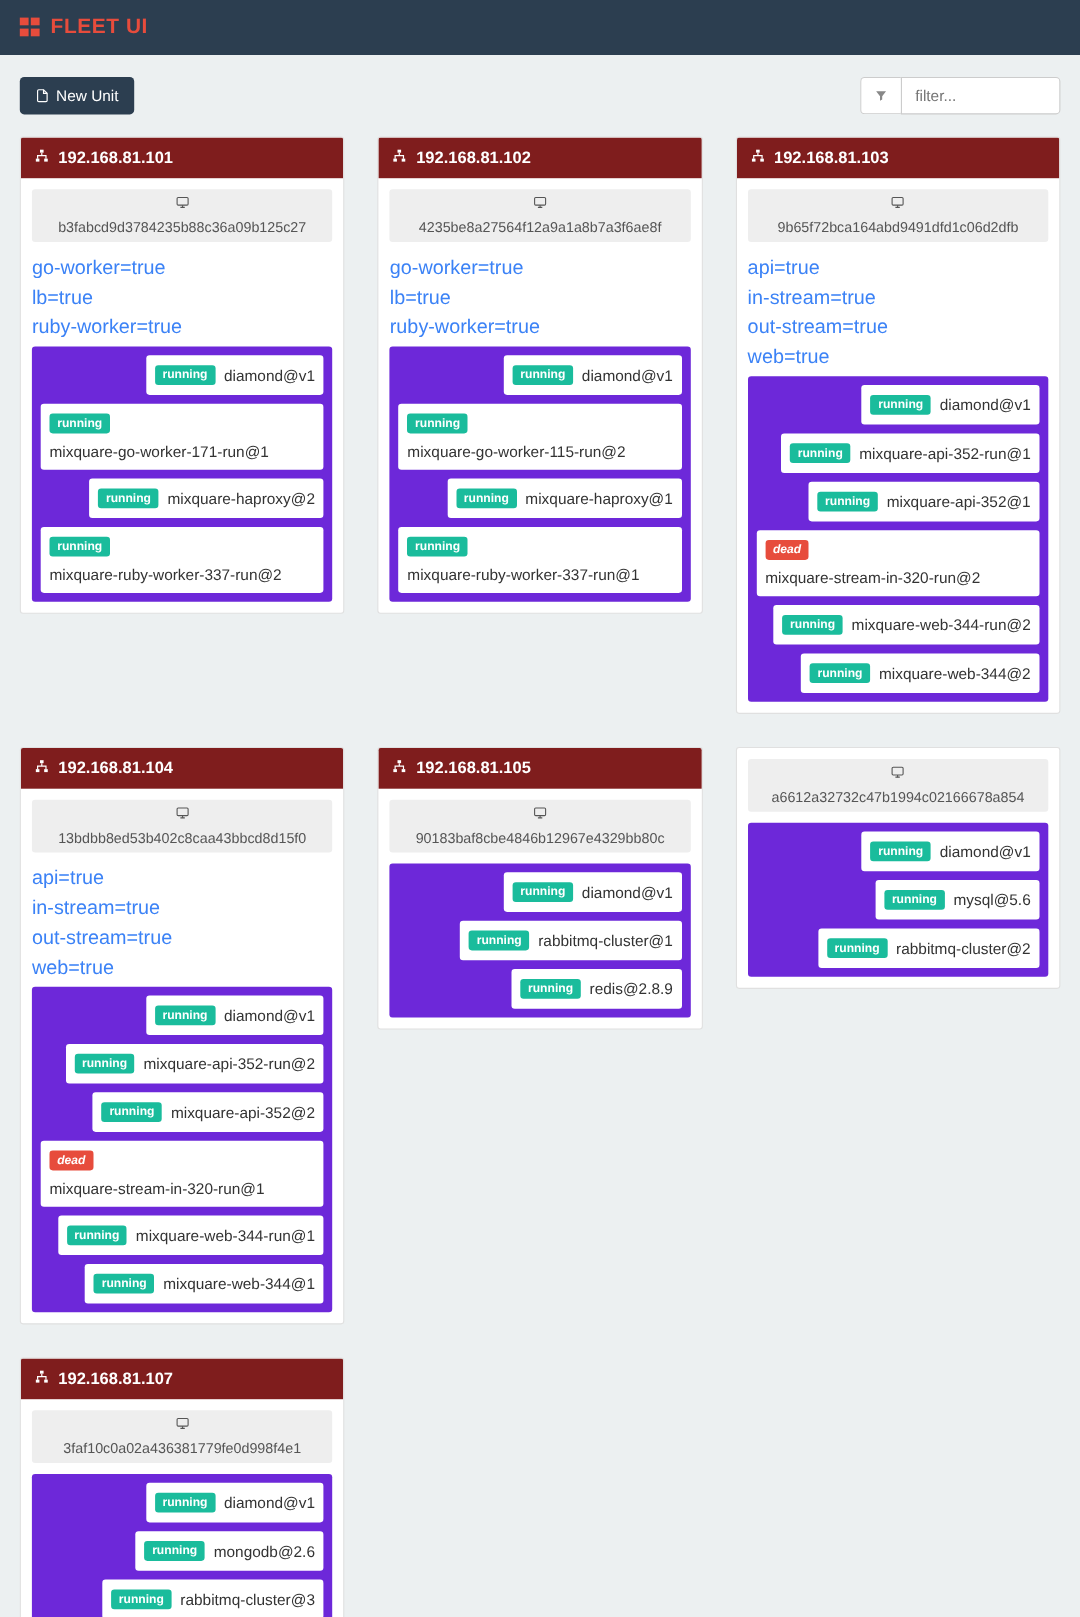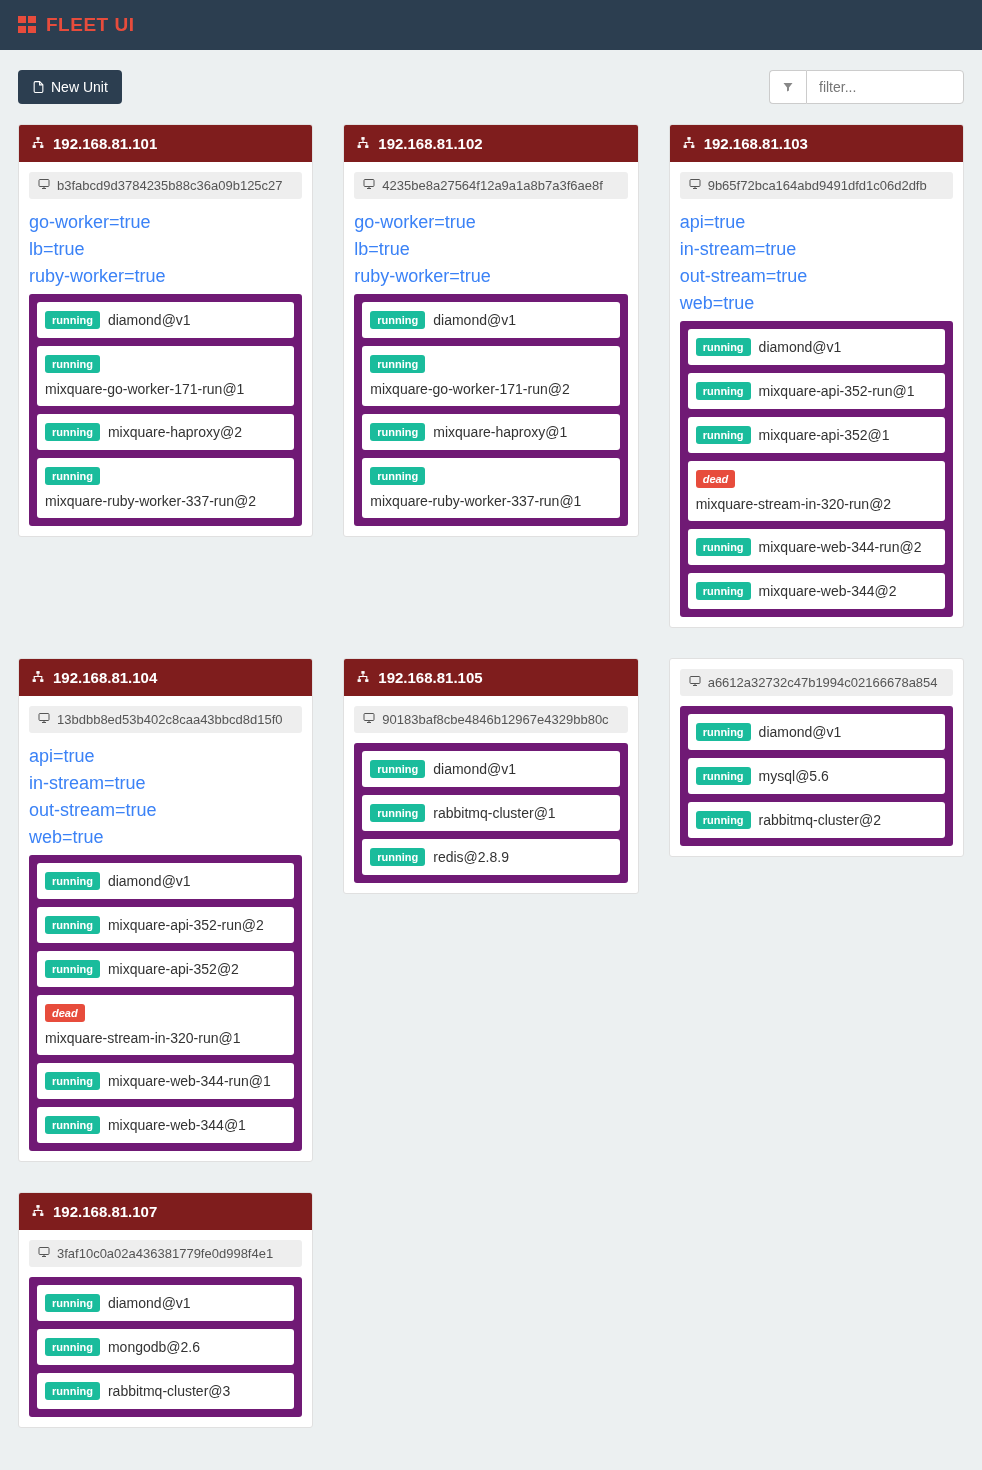--- a/index.html
+++ b/index.html
@@ -68,21 +68,21 @@
   border-radius: 4px 0 0 4px;
   color: #888;
   display: flex;
   align-items: center;
 }
 .filter-input {
   border: 1px solid #ccc;
   padding: 8px 12px;
   border-radius: 0 4px 4px 0;
   font-size: 14px;
-  width: 158px;
+  width: 145px;
   outline: none;
 }
 .grid {
   display: grid;
   grid-template-columns: repeat(3, 1fr);
   gap: 30px 30px;
   padding: 0 18px 30px;
   align-items: start;
 }
 .panel {
@@ -109,34 +109,36 @@
   padding: 6px 8px;
   border-radius: 3px;
   font-size: 13px;
   color: #555;
   display: flex;
   align-items: center;
   gap: 6px;
   margin-bottom: 10px;
   overflow: hidden;
   white-space: nowrap;
+  flex-direction: column;
 }
 .meta-lines {
   font-size: 18px;
   color: #3b82f6;
   line-height: 1.5;
   margin-bottom: 4px;
 }
 .units-wrap {
-  background: #701a75;
+  background: #6d28d9;
   padding: 8px;
   border-radius: 3px;
   display: flex;
   flex-direction: column;
   gap: 8px;
+  align-items: flex-end;
 }
 .unit {
   background: #fff;
   border-radius: 3px;
   padding: 9px 8px;
   display: flex;
   align-items: center;
   gap: 8px;
   flex-wrap: wrap;
   font-size: 14px;
@@ -255,21 +257,21 @@
           <div>lb=true</div>
           <div>ruby-worker=true</div>
         </div>
         <div class="units-wrap">
           <div class="unit">
             <span class="badge badge-running">running</span>
             <span>diamond@v1</span>
           </div>
           <div class="unit">
             <span class="badge badge-running">running</span>
-            <span>mixquare-go-worker-171-run@2</span>
+            <span>mixquare-go-worker-115-run@2</span>
           </div>
           <div class="unit">
             <span class="badge badge-running">running</span>
             <span>mixquare-haproxy@1</span>
           </div>
           <div class="unit">
             <span class="badge badge-running">running</span>
             <span>mixquare-ruby-worker-337-run@1</span>
           </div>
         </div>

